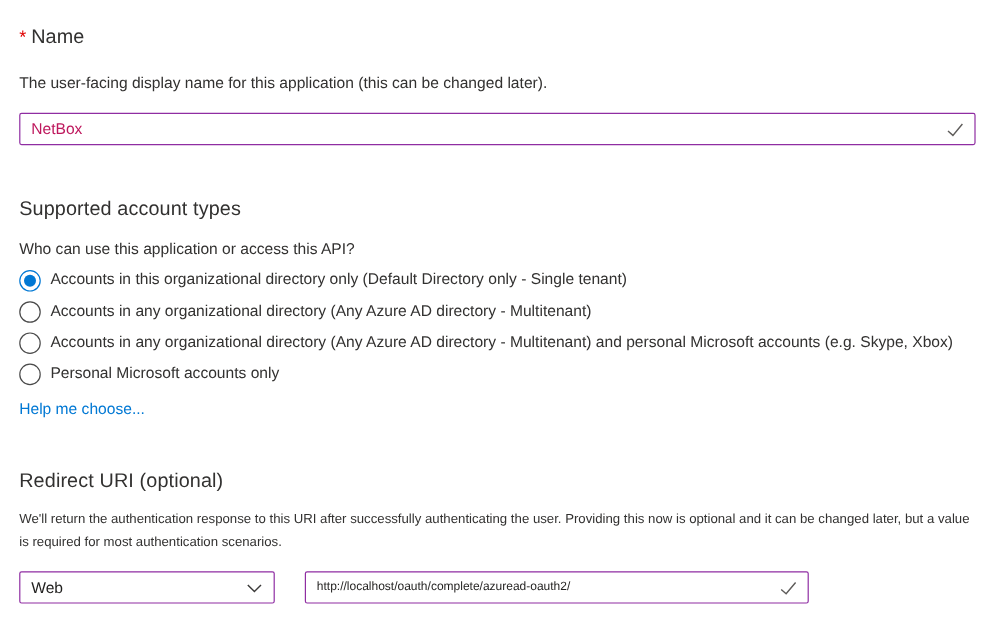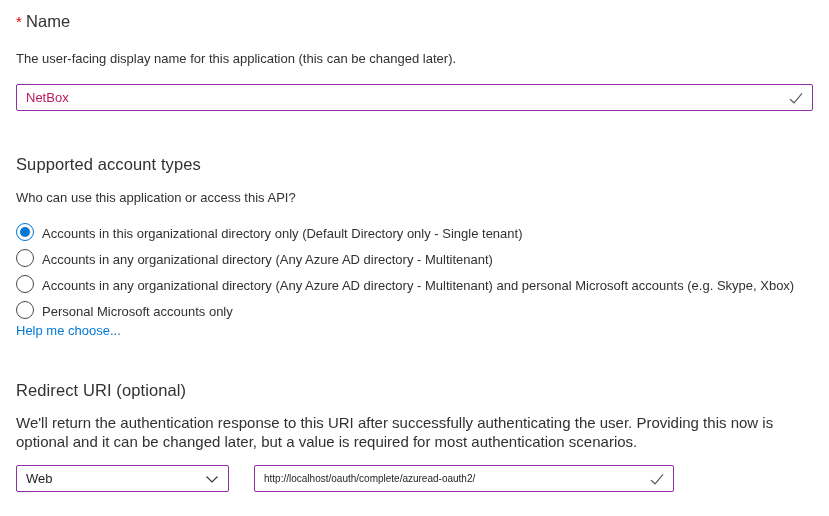--- a/index.html
+++ b/index.html
@@ -3,21 +3,21 @@
 <meta charset="utf-8">
 <style>
   * { margin: 0; padding: 0; box-sizing: border-box; }
   html, body { background: #ffffff; }
   body {
     width: 829px; height: 516px;
     font-family: "Liberation Sans", sans-serif;
     color: #323130;
     overflow: hidden;
   }
-  .page { padding: 10px 16px 0 16px; border-radius: 13px; }
+  .page { padding: 20px 16px 0 16px; border-radius: 13px; }
 
   .section-title {
     font-size: 16.5px; font-weight: 400; color: #323130;
     line-height: 22px; letter-spacing: 0.1px;
   }
   .required-marker { color: #e00000; margin-right: 4px; font-size: 15px; }
   .field-desc {
     font-size: 13px; color: #323130; line-height: 18px; margin-top: 17px;
   }
 
@@ -33,39 +33,39 @@
   }
   .check-icon {
     position: absolute; right: 9px; top: 50%; transform: translateY(-50%);
     width: 16px; height: 16px; display: inline-flex; pointer-events: none;
   }
 
   .section { margin-top: 42px; }
   .question { font-size: 13px; color: #323130; line-height: 18px; margin-top: 14px; }
 
   .radio-group { margin-top: 8px; }
-  .radio-row { display: flex; align-items: flex-end; height: 26px; cursor: pointer; }
+  .radio-row { display: flex; align-items: flex-start; height: 26px; cursor: pointer; }
   .radio-circle {
     width: 18px; height: 18px; border-radius: 50%;
     border: 1px solid #4a4a4a; background: #fff;
     display: inline-flex; align-items: center; justify-content: center;
     flex: 0 0 auto;
   }
   .radio-row.selected .radio-circle { border-color: #0078d4; }
   .radio-dot { width: 10px; height: 10px; border-radius: 50%; background: transparent; }
   .radio-row.selected .radio-dot { background: #0078d4; }
   .radio-label { font-size: 13px; color: #323130; margin-left: 8px; white-space: nowrap; }
 
   .help-link {
     display: inline-block; margin-top: 4px;
     font-size: 13px; color: #0078d4; text-decoration: none; cursor: pointer;
   }
 
   .para {
-    font-size: 15px; color: #323130; line-height: 19px;
+    font-size: 11px; color: #323130; line-height: 19px;
     margin-top: 12px; max-width: 802px;
   }
 
   .uri-row { display: flex; margin-top: 14px; gap: 25px; }
   .combo {
     position: relative; width: 213px; height: 27px;
     border: 1px solid #8f2da2; border-radius: 2px; background: #fff;
     display: flex; align-items: center; padding: 0 30px 0 9px; cursor: pointer;
   }
   .combo-value { font-size: 13px; color: #201f1e; }

